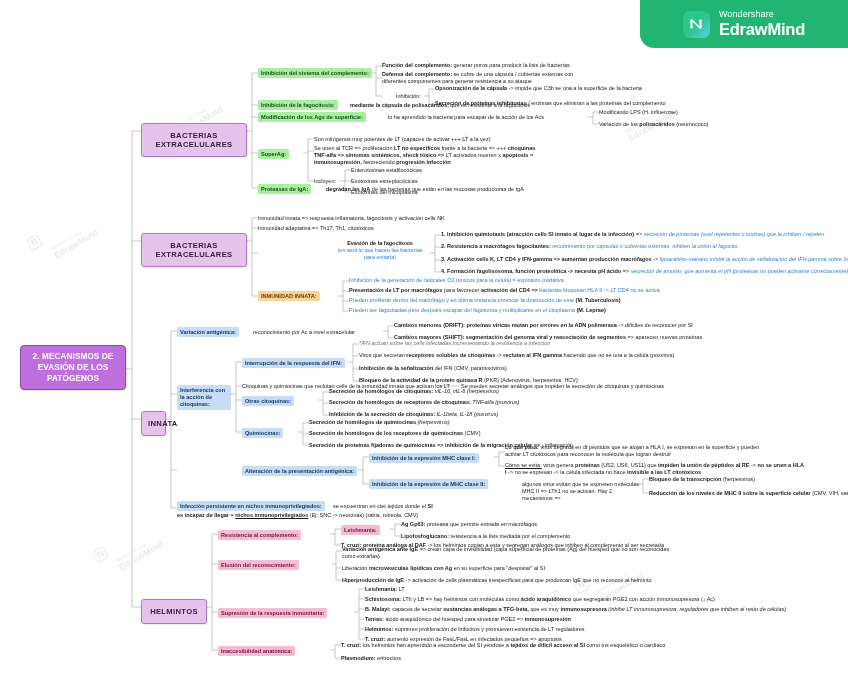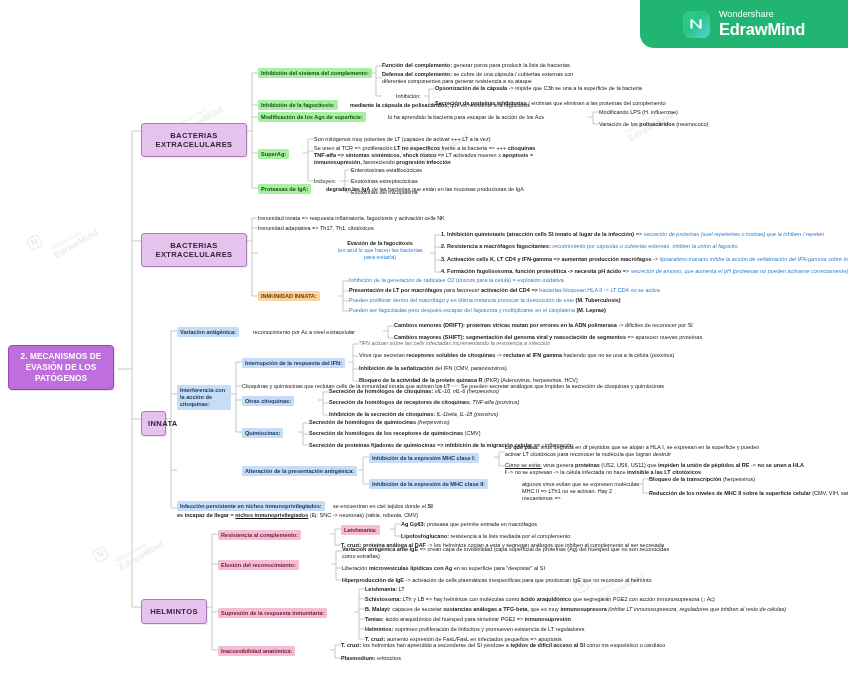--- a/index.html
+++ b/index.html
@@ -328,21 +328,21 @@
       <svg width="18" height="18" viewBox="0 0 18 18">
         <path d="M3.4 13.6 L3.4 4.4 L5.6 4.4 L12.4 11.4 L12.4 4.4 L14.6 4.4 L14.6 13.6 L12.4 13.6 L5.6 6.6 L5.6 13.6 Z" fill="#ffffff"></path>
       </svg>
     </div>
     <div class="brand-text">
       <span class="b1">Wondershare</span>
       <span class="b2">EdrawMind</span>
     </div>
   </div>
 
-  <div class="node root" style="left:8px; top:345px; width:106px;">2. MECANISMOS DE EVASIÓN DE LOS PATÓGENOS</div>
+  <div class="node root" style="left:20px; top:345px; width:106px;">2. MECANISMOS DE EVASIÓN DE LOS PATÓGENOS</div>
 
   <div class="node l1" style="left:141px; top:123px; width:106px;">BACTERIAS EXTRACELULARES</div>
   <div class="node l1" style="left:141px; top:233px; width:106px;">BACTERIAS EXTRACELULARES</div>
   <div class="node l1" style="left:141px; top:411px; width:25px;">INNATA</div>
   <div class="node l1" style="left:141px; top:599px; width:66px;">HELMINTOS</div>
 
   <div class="chip chip-green" style="left:258px; top:68px;">Inhibición del sistema del complemento:</div>
 
   <div class="txt" style="left:382px; top:62px;">
     <span class="b">Función del complemento:</span> <span>generar poros para producir la lisis de bacterias.</span>

